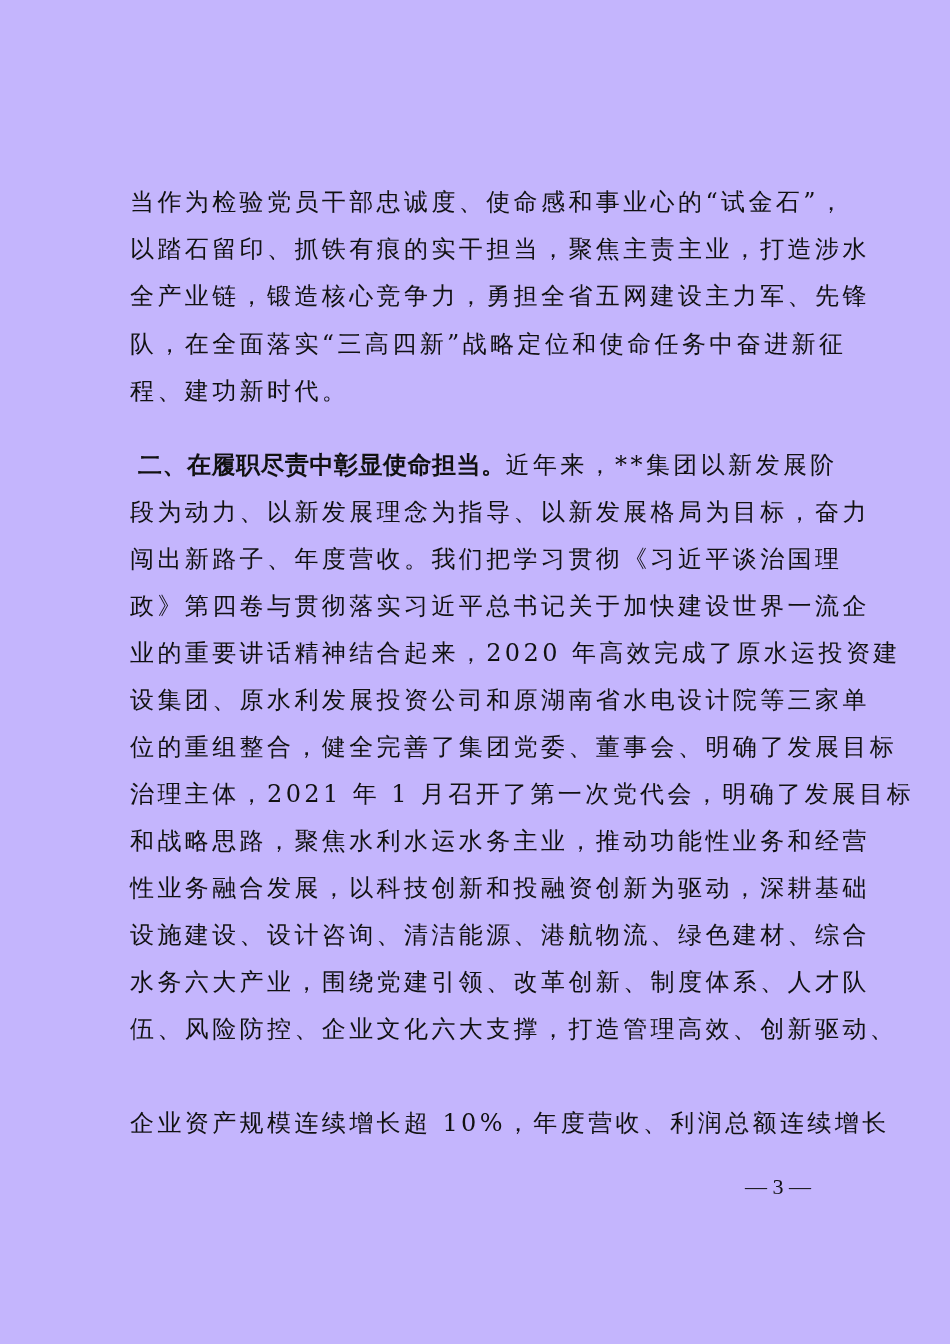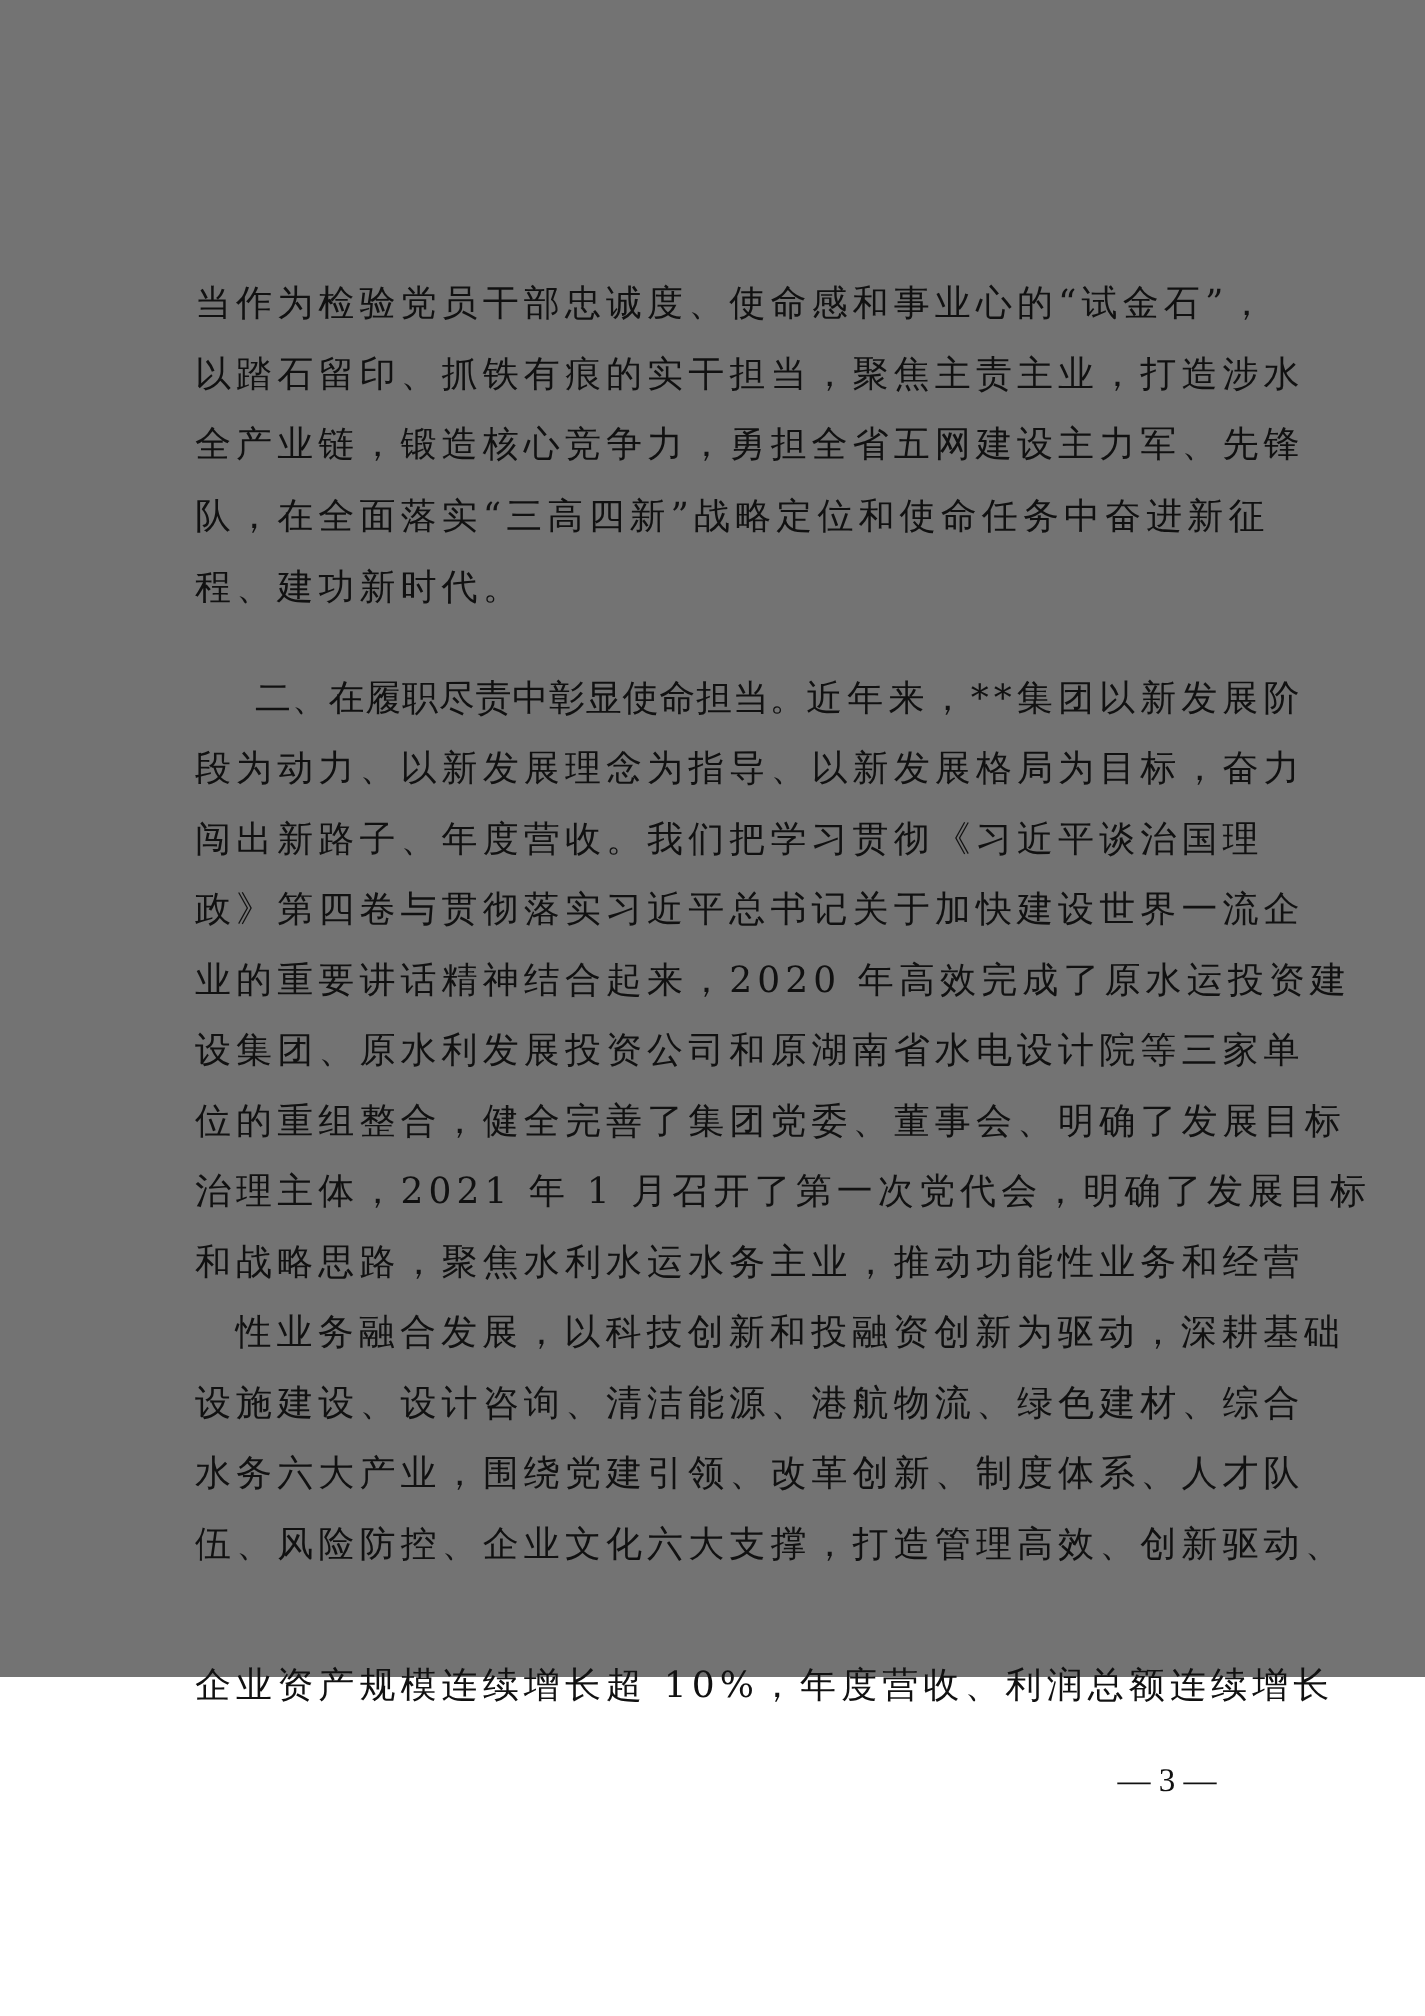--- a/index.html
+++ b/index.html
@@ -11,38 +11,37 @@
       width: 950px;
       height: 1344px;
       position: relative;
       overflow: hidden;
       font-family: "DejaVu Serif", "Liberation Serif", serif;
       color: #111111;
     }
     .page {
       position: absolute;
       left: 0; top: 0;
-      width: 950px; height: 1118px;
-      background: #737373;
+      width: 950px; height: 1344px;
+      background: #c4b5fd;
     }
     .line {
       position: absolute;
       left: 130px;
       width: 700px;
       height: 47px;
       font-size: 24px;
       line-height: 47px;
       white-space: nowrap;
       letter-spacing: 3.4px;
     }
     .heading-bold {
       font-family: "DejaVu Sans", "Liberation Sans", sans-serif;
-      font-weight: normal;
+      font-weight: bold;
       letter-spacing: 0.5px;
-      margin-left: 32px;
     }
     .page-number {
       position: absolute;
       left: 745px;
       top: 1172px;
       font-family: "Liberation Serif", serif;
       font-size: 22px;
       line-height: 30px;
       white-space: nowrap;
     }
@@ -62,21 +61,21 @@
     <span class="heading-bold">二、在履职尽责中彰显使命担当。</span><span>近年来，**集团以新发展阶</span>
   </div>
   <div class="line" style="top:489px;">段为动力、以新发展理念为指导、以新发展格局为目标，奋力</div>
   <div class="line" style="top:536px;">闯出新路子、年度营收。我们把学习贯彻《习近平谈治国理</div>
   <div class="line" style="top:583px;">政》第四卷与贯彻落实习近平总书记关于加快建设世界一流企</div>
   <div class="line" style="top:630px;">业的重要讲话精神结合起来，2020 年高效完成了原水运投资建</div>
   <div class="line" style="top:677px;">设集团、原水利发展投资公司和原湖南省水电设计院等三家单</div>
   <div class="line" style="top:724px;">位的重组整合，健全完善了集团党委、董事会、明确了发展目标</div>
   <div class="line" style="top:771px;">治理主体，2021 年 1 月召开了第一次党代会，明确了发展目标</div>
   <div class="line" style="top:818px;">和战略思路，聚焦水利水运水务主业，推动功能性业务和经营</div>
-  <div class="line" style="top:865px;margin-left:27px;">性业务融合发展，以科技创新和投融资创新为驱动，深耕基础</div>
+  <div class="line" style="top:865px;">性业务融合发展，以科技创新和投融资创新为驱动，深耕基础</div>
   <div class="line" style="top:912px;">设施建设、设计咨询、清洁能源、港航物流、绿色建材、综合</div>
   <div class="line" style="top:959px;">水务六大产业，围绕党建引领、改革创新、制度体系、人才队</div>
   <div class="line" style="top:1006px;">伍、风险防控、企业文化六大支撑，打造管理高效、创新驱动、</div>
   <div class="line" style="top:1100px;">企业资产规模连续增长超 10%，年度营收、利润总额连续增长</div>
 
   <div class="page-number">— 3 —</div>
 
 </div>
 
 </body></html>

